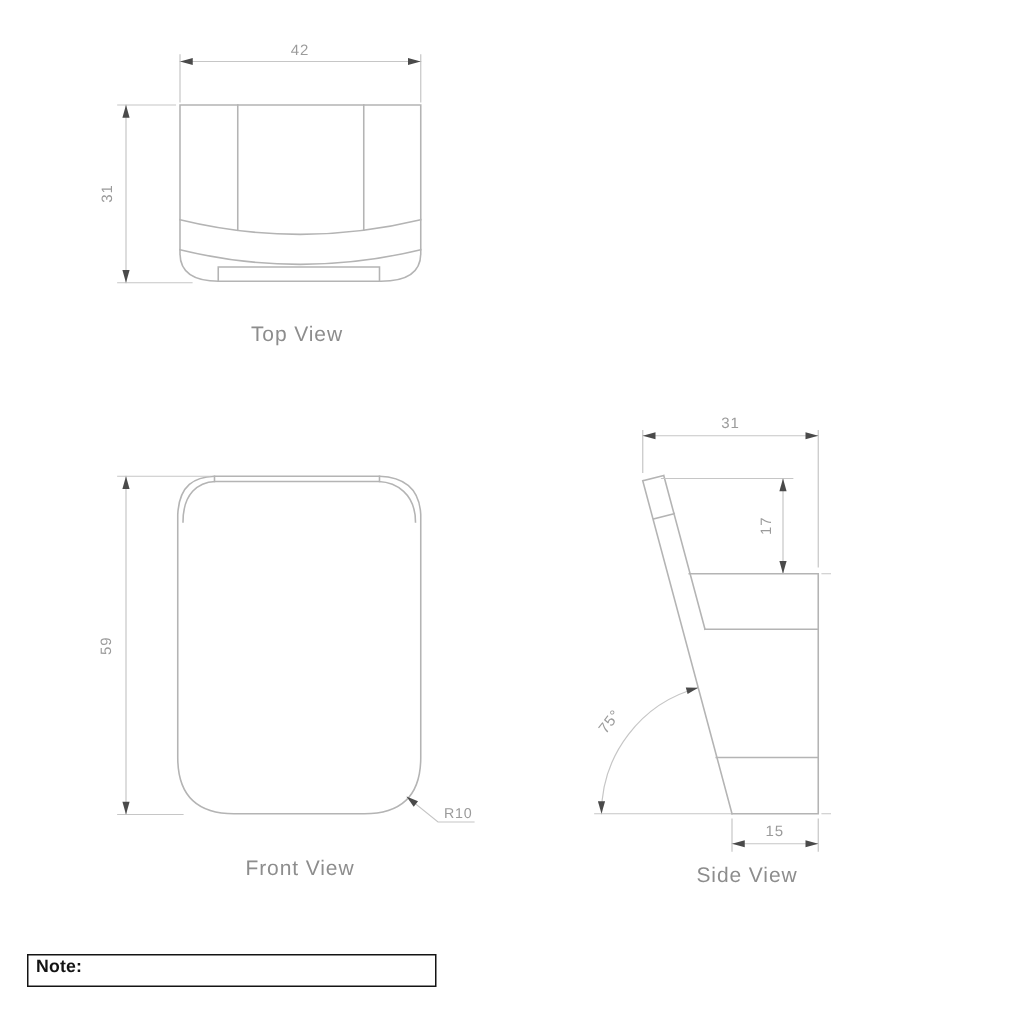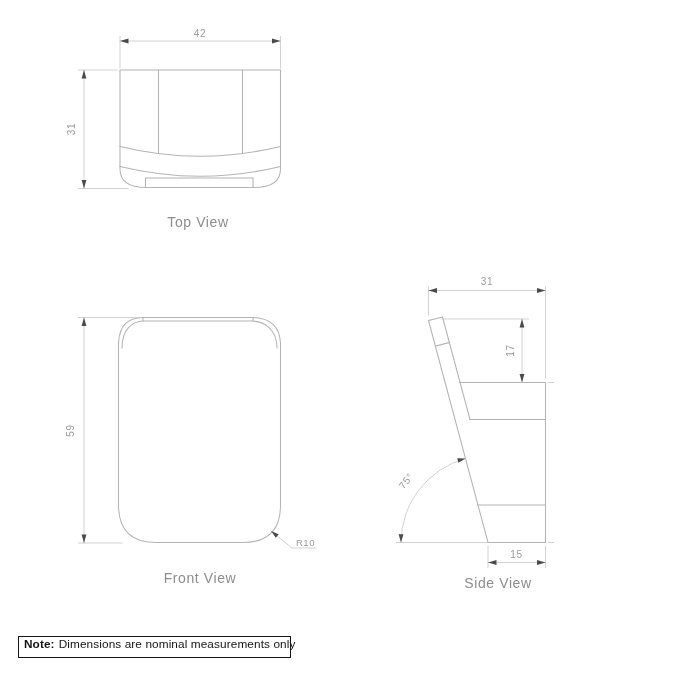--- a/index.html
+++ b/index.html
@@ -136,15 +136,14 @@
         <polygon class="arrow" points="545.5,562.5 537,560.1 537,564.9"></polygon>
         <text class="dim-text" x="516.5" y="557.5">15</text>
       </g>
 
       <text class="view-label" x="498" y="588">Side View</text>
     </g>
   </svg>
 
   <div class="note-box">
     <span class="note-label">Note:</span>
-    <span>Dimensions are nominal measurements only</span>
   </div>
 </div>
 
 </body></html>

